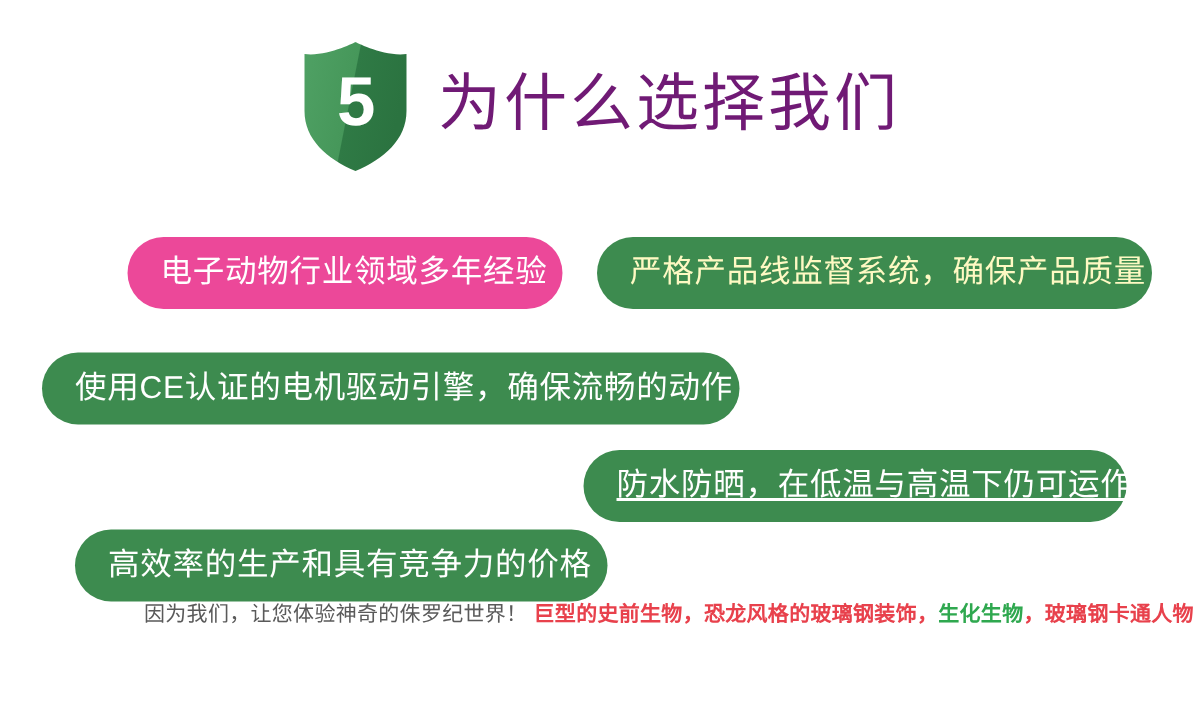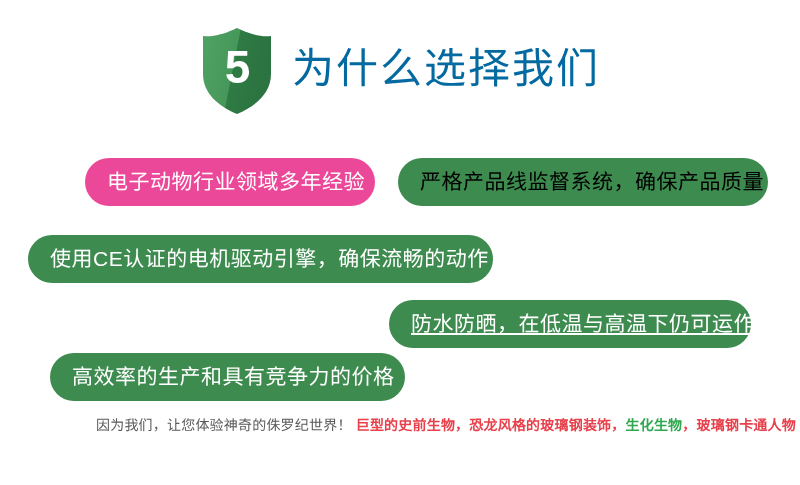--- a/index.html
+++ b/index.html
@@ -92,21 +92,21 @@
     white-space: nowrap;
     padding: 0 22px;
     letter-spacing: 0.5px;
     text-align: center;
   }
 
   
   #footer-note {
     position: absolute;
     left: 96px;
-    top: 414px;
+    top: 398px;
     width: 700px;
     font-size: 14px;
     line-height: 23px;
     color: #5a5a5a;
     letter-spacing: 0.2px;
   }
   #footer-note .hl-red {
     color: #e8414c;
     font-weight: bold;
   }
@@ -136,29 +136,29 @@
             <stop offset="52%" stop-color="#46975a"></stop>
             <stop offset="53%" stop-color="#2f7a45"></stop>
             <stop offset="100%" stop-color="#2b7340"></stop>
           </linearGradient>
         </defs>
         <path d="M37 1 C37 1, 56 11, 71 9 L71 47 C71 66, 56 79, 37 87 C18 79, 3 66, 3 47 L3 9 C18 11, 37 1, 37 1 Z" fill="url(#shieldGrad)"></path>
       </svg>
       <span class="shield-num">5</span>
     </div>
 
-    <h1 id="page-title" style="color: #0369a1;">为什么选择我们</h1>
+    <h1 id="page-title" style="color: #701a75;">为什么选择我们</h1>
   </div>
 </div>
 
 <div id="features">
   <div class="pill" style="left: 85px; top: 10px; width: 290px; background: #ec4899; color: rgb(255, 255, 255);">
     <span>电子动物行业领域多年经验</span>
   </div>
-  <div class="pill" style="left: 398px; top: 10px; width: 370px; background: rgb(61, 139, 79); color: #000000;">
+  <div class="pill" style="left: 398px; top: 10px; width: 370px; background: rgb(61, 139, 79); color: #fef9c3;">
     <span>严格产品线监督系统，确保产品质量</span>
   </div>
   <div class="pill" style="left: 28px; top: 87px; width: 465px; background: rgb(61, 139, 79); color: rgb(255, 255, 255);">
     <span>使用CE认证的电机驱动引擎，确保流畅的动作</span>
   </div>
   <div class="pill" style="left: 389px; top: 152px; width: 362px; background: rgb(61, 139, 79); color: rgb(255, 255, 255); text-decoration: underline;">
     <span>防水防晒，在低温与高温下仍可运作</span>
   </div>
   <div class="pill" style="left: 50px; top: 205px; width: 355px; background: rgb(61, 139, 79); color: #ffffff;">
     <span>高效率的生产和具有竞争力的价格</span>

